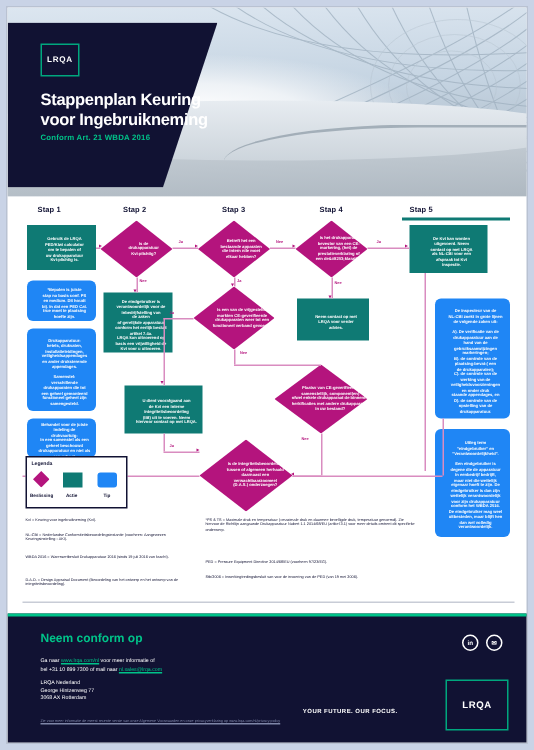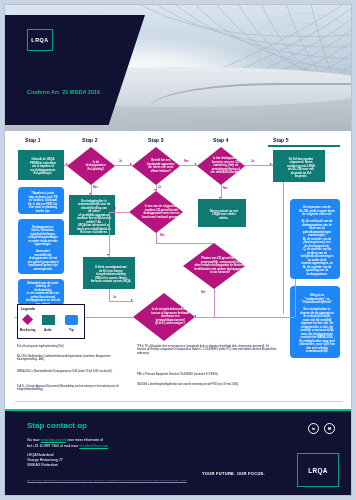--- a/index.html
+++ b/index.html
@@ -157,20 +157,22 @@
         </svg>
       </div>
       <div class="deck"></div>
       <div class="rail"></div>
     </div>
 
     <div class="navy-wedge"></div>
     <div class="logo-box">
       <span>LRQA</span>
     </div>
+    <div class="hero-title">Stappenplan Keuring
+voor Ingebruikneming</div>
     <div class="hero-sub">Conform Art. 21 WBDA 2016</div>
   </div>
 
   <div class="flow">
 
     <div class="step-hd" style="left:20px;top:6px;">Stap 1</div>
     <div class="step-hd" style="left:77px;top:6px;">Stap 2</div>
     <div class="step-hd" style="left:143px;top:6px;">Stap 3</div>
     <div class="step-hd" style="left:208px;top:6px;">Stap 4</div>
     <div class="step-hd" style="left:268px;top:6px;">Stap 5</div>
@@ -410,21 +412,21 @@
     <div class="fnote" style="left:132px;top:214px;width:140px;">*PS &amp; TS = Maximale druk en temperatuur (=maximale druk en daarmee bevelligde druk, temperatuur genoemd). Zie hiervoor de Richtlijn aangaande Drukapparatuur Nabert 1.1 2014/68/EU (artikel 3.1) voor meer details omtrent dit specifieke onderwerp.</div>
     <div class="fnote" style="left:132px;top:242px;width:140px;">PED = Pressure Equipment Directive 2014/68/EU (voorheen 97/23/EG).</div>
     <div class="fnote" style="left:132px;top:252px;width:200px;">Stb/2006 = Inwerkingtredingsbesluit van voor de invoering van de PED (van 19 mei 2006).</div>
   </div>
 
   <div class="divider"></div>
 
   <div class="footer">
     <div class="f-accent"></div>
 
-    <div class="f-h">Stap contact op</div>
+    <div class="f-h">Neem conform op</div>
 
     <div class="f-line" style="top:24px;">
       <span>Ga naar </span><a class="f-link" href="#">www.lrqa.com/nl</a><span> voor meer informatie of</span>
     </div>
     <div class="f-line" style="top:30px;">
       <span>bel +31 10 899 7300 of mail naar </span><a class="f-link" href="#">nl.sales@lrqa.com</a>
     </div>
 
     <div class="f-addr">LRQA Nederland
 George Hintzenweg 77

